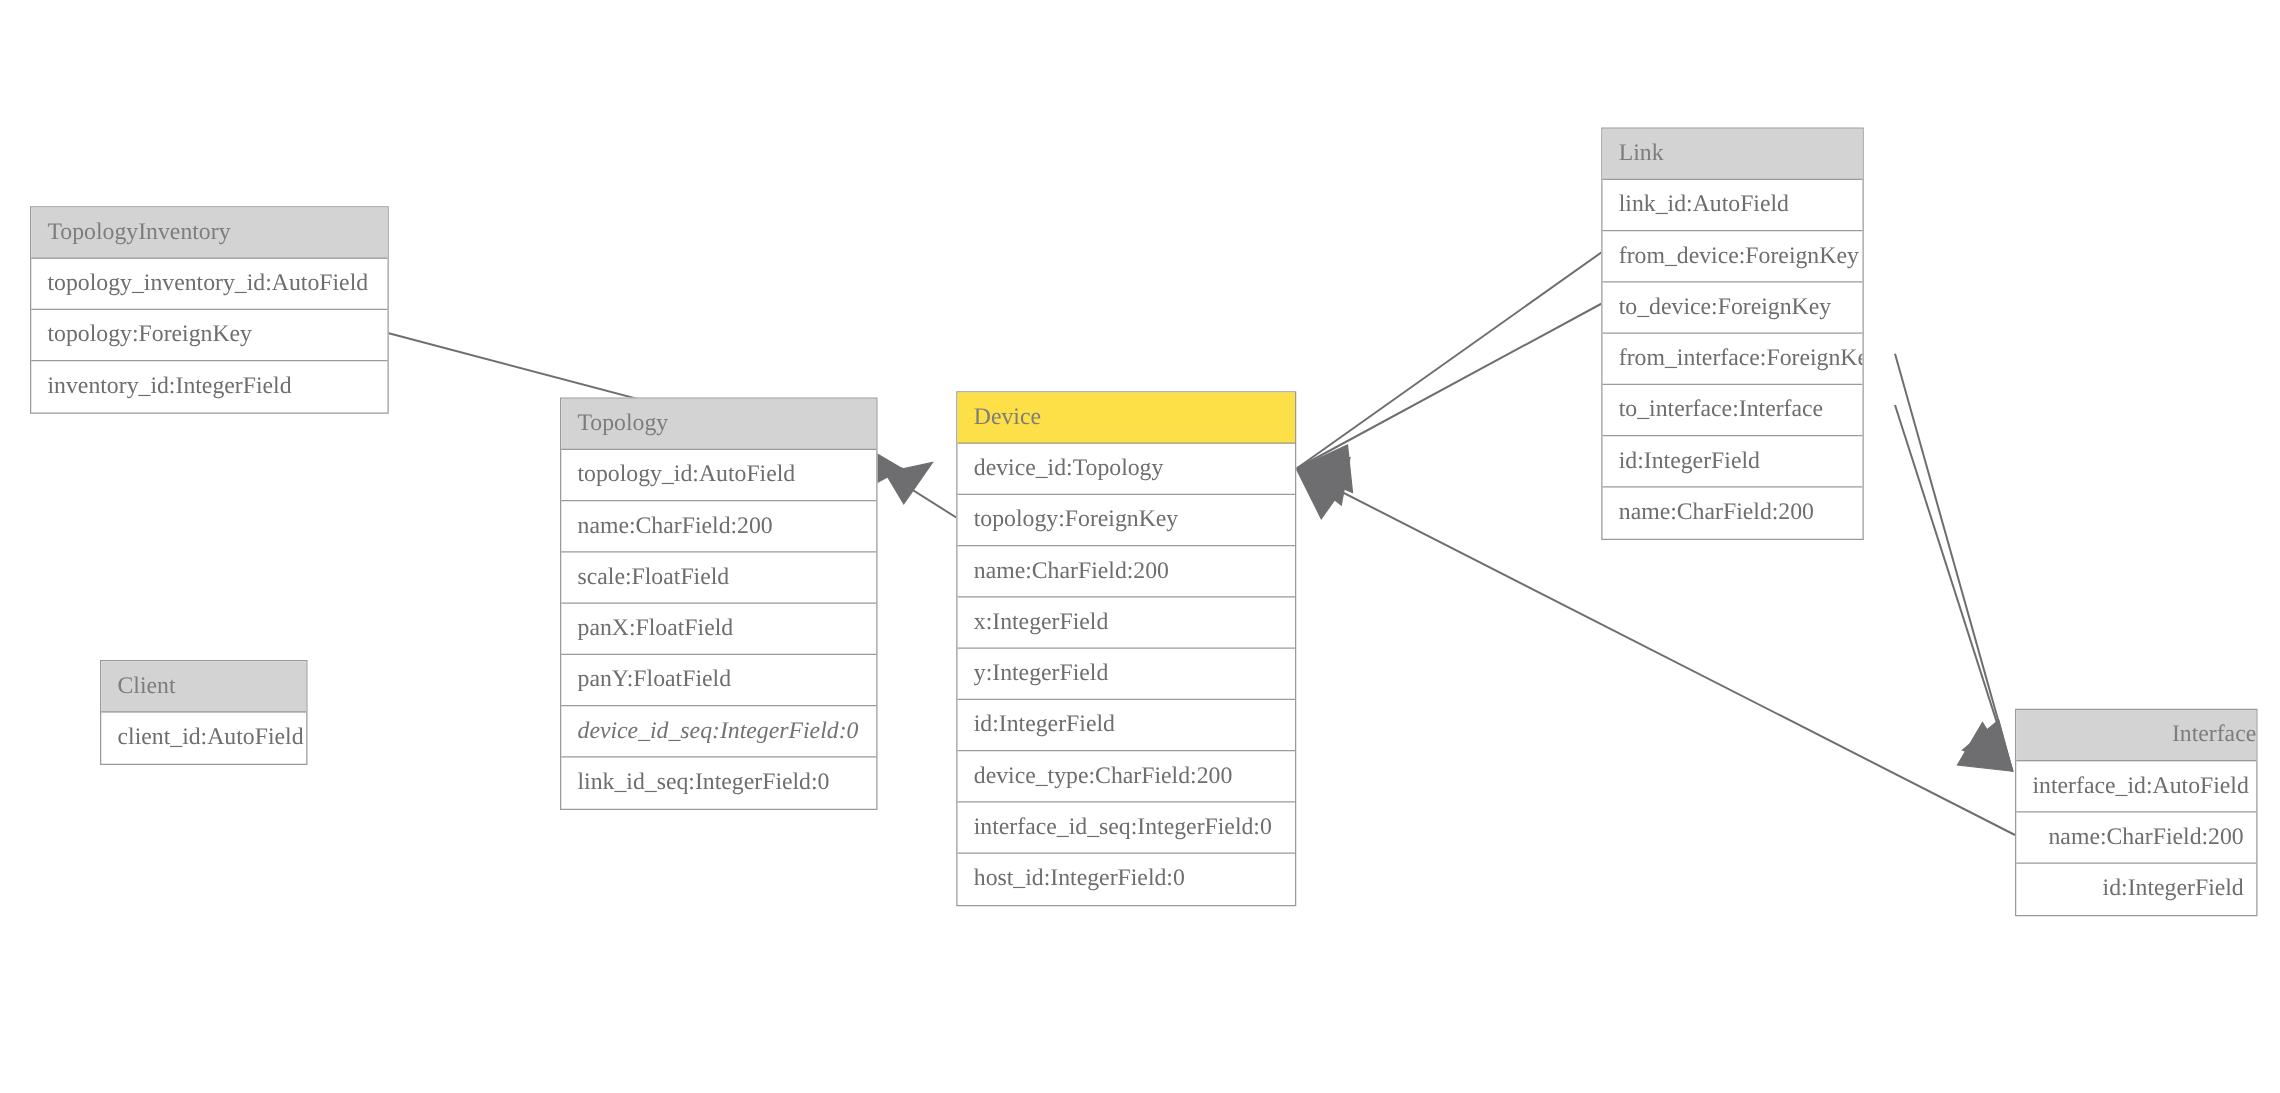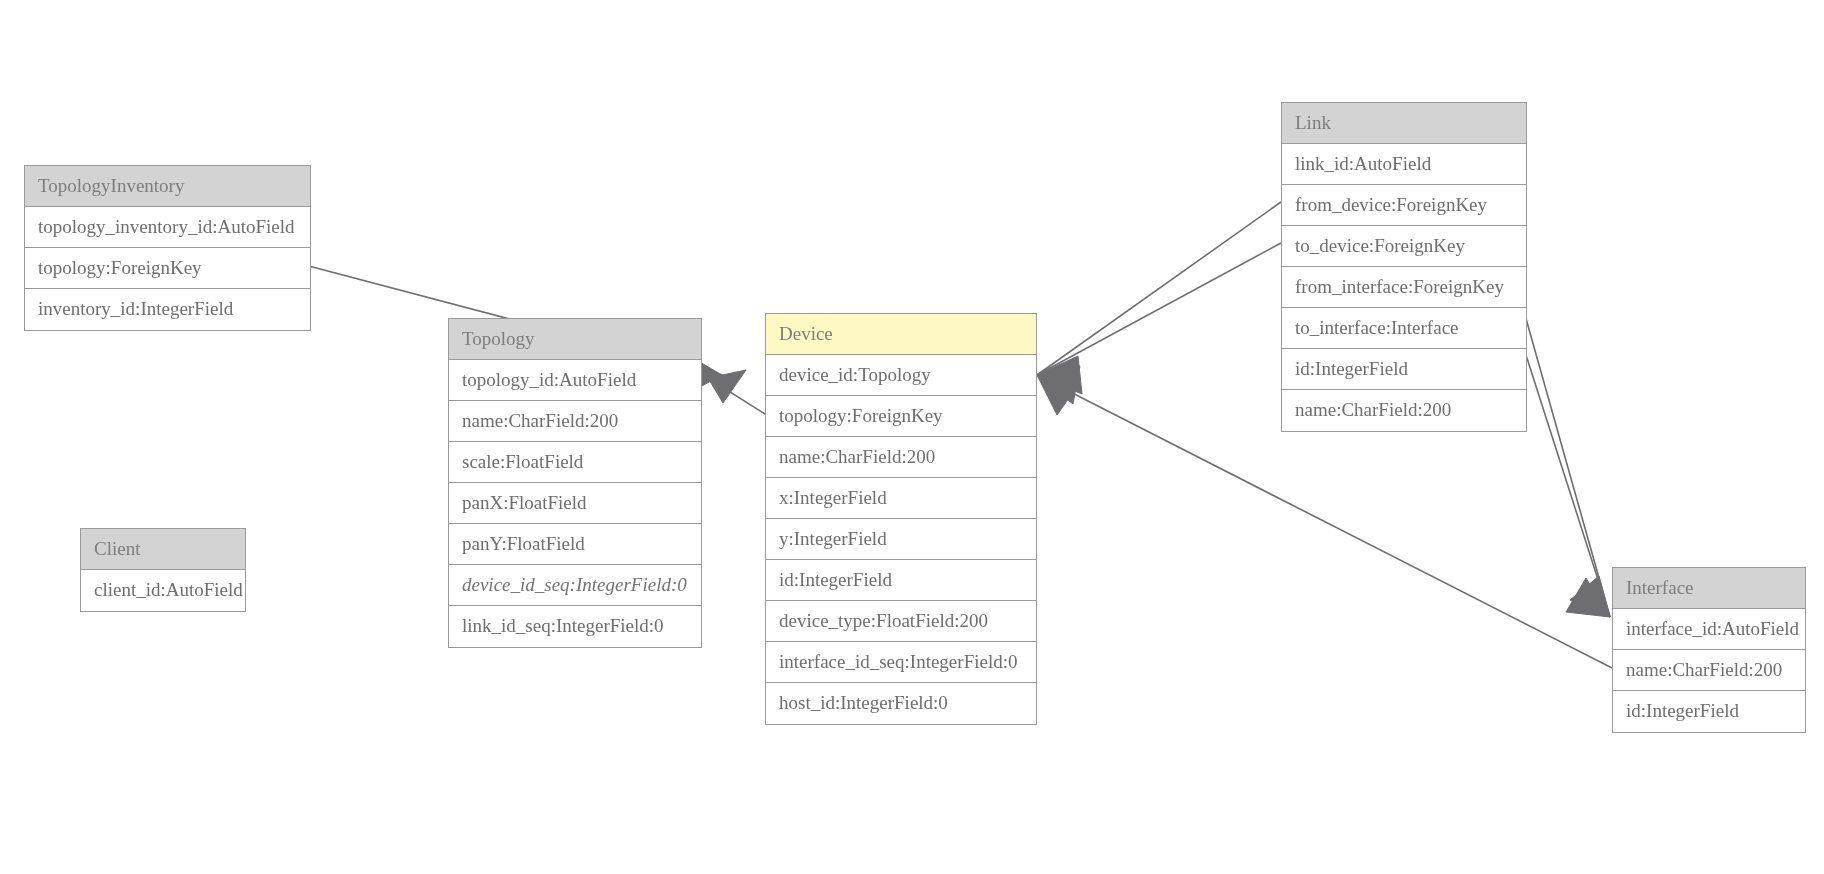--- a/index.html
+++ b/index.html
@@ -115,40 +115,40 @@
       <div class="entity-header" style="background: rgb(211, 211, 211); color: rgb(125, 125, 125); border-bottom-color: rgb(154, 154, 154);">Topology</div>
       <div class="entity-field" style="color: rgb(110, 110, 112); border-bottom-color: rgb(154, 154, 154);">topology_id:AutoField</div>
       <div class="entity-field" style="color: rgb(110, 110, 112); border-bottom-color: rgb(154, 154, 154);">name:CharField:200</div>
       <div class="entity-field" style="color: rgb(110, 110, 112); border-bottom-color: rgb(154, 154, 154);">scale:FloatField</div>
       <div class="entity-field" style="color: rgb(110, 110, 112); border-bottom-color: rgb(154, 154, 154);">panX:FloatField</div>
       <div class="entity-field" style="color: rgb(110, 110, 112); border-bottom-color: rgb(154, 154, 154);">panY:FloatField</div>
       <div class="entity-field" style="color: #737373; border-bottom-color: rgb(154, 154, 154); font-style: italic;">device_id_seq:IntegerField:0</div>
       <div class="entity-field" style="color: rgb(110, 110, 112); border-bottom-color: rgb(154, 154, 154);">link_id_seq:IntegerField:0</div>
     </div>
     <div class="entity" style="left: 765px; top: 313px; width: 272px; border-color: rgb(154, 154, 154); background: rgb(255, 255, 255);">
-      <div class="entity-header" style="background: #fef9c3; color: rgb(125, 125, 125); border-bottom-color: rgb(154, 154, 154);">Device</div>
+      <div class="entity-header" style="background: #fde047; color: rgb(125, 125, 125); border-bottom-color: rgb(154, 154, 154);">Device</div>
       <div class="entity-field" style="color: rgb(110, 110, 112); border-bottom-color: rgb(154, 154, 154);">device_id:Topology</div>
       <div class="entity-field" style="color: rgb(110, 110, 112); border-bottom-color: rgb(154, 154, 154);">topology:ForeignKey</div>
       <div class="entity-field" style="color: rgb(110, 110, 112); border-bottom-color: rgb(154, 154, 154);">name:CharField:200</div>
       <div class="entity-field" style="color: rgb(110, 110, 112); border-bottom-color: rgb(154, 154, 154);">x:IntegerField</div>
       <div class="entity-field" style="color: rgb(110, 110, 112); border-bottom-color: rgb(154, 154, 154);">y:IntegerField</div>
       <div class="entity-field" style="color: rgb(110, 110, 112); border-bottom-color: rgb(154, 154, 154);">id:IntegerField</div>
-      <div class="entity-field" style="color: rgb(110, 110, 112); border-bottom-color: rgb(154, 154, 154);">device_type:FloatField:200</div>
+      <div class="entity-field" style="color: rgb(110, 110, 112); border-bottom-color: rgb(154, 154, 154);">device_type:CharField:200</div>
       <div class="entity-field" style="color: rgb(110, 110, 112); border-bottom-color: rgb(154, 154, 154);">interface_id_seq:IntegerField:0</div>
       <div class="entity-field" style="color: rgb(110, 110, 112); border-bottom-color: rgb(154, 154, 154);">host_id:IntegerField:0</div>
     </div>
-    <div class="entity" style="left: 1281px; top: 102px; width: 246px; border-color: rgb(154, 154, 154); background: rgb(255, 255, 255);">
+    <div class="entity" style="left: 1281px; top: 102px; width: 210px; border-color: rgb(154, 154, 154); background: rgb(255, 255, 255);">
       <div class="entity-header" style="background: rgb(211, 211, 211); color: rgb(125, 125, 125); border-bottom-color: rgb(154, 154, 154);">Link</div>
       <div class="entity-field" style="color: rgb(110, 110, 112); border-bottom-color: rgb(154, 154, 154);">link_id:AutoField</div>
       <div class="entity-field" style="color: rgb(110, 110, 112); border-bottom-color: rgb(154, 154, 154);">from_device:ForeignKey</div>
       <div class="entity-field" style="color: rgb(110, 110, 112); border-bottom-color: rgb(154, 154, 154);">to_device:ForeignKey</div>
       <div class="entity-field" style="color: rgb(110, 110, 112); border-bottom-color: rgb(154, 154, 154);">from_interface:ForeignKey</div>
       <div class="entity-field" style="color: rgb(110, 110, 112); border-bottom-color: rgb(154, 154, 154);">to_interface:Interface</div>
       <div class="entity-field" style="color: rgb(110, 110, 112); border-bottom-color: rgb(154, 154, 154);">id:IntegerField</div>
       <div class="entity-field" style="color: rgb(110, 110, 112); border-bottom-color: rgb(154, 154, 154);">name:CharField:200</div>
     </div>
-    <div class="entity" style="left: 1612px; top: 567px; width: 194px; border-color: rgb(154, 154, 154); background: rgb(255, 255, 255);">
+    <div class="entity" style="left: 1612px; top: 567px; width: 194px; border-color: rgb(154, 154, 154); background: rgb(255, 255, 255); text-align: right;">
       <div class="entity-header" style="background: rgb(211, 211, 211); color: rgb(125, 125, 125); border-bottom-color: rgb(154, 154, 154);">Interface</div>
       <div class="entity-field" style="color: rgb(110, 110, 112); border-bottom-color: rgb(154, 154, 154);">interface_id:AutoField</div>
       <div class="entity-field" style="color: rgb(110, 110, 112); border-bottom-color: rgb(154, 154, 154);">name:CharField:200</div>
       <div class="entity-field" style="color: rgb(110, 110, 112); border-bottom-color: rgb(154, 154, 154);">id:IntegerField</div>
     </div>
   </div>
 
 </body></html>

